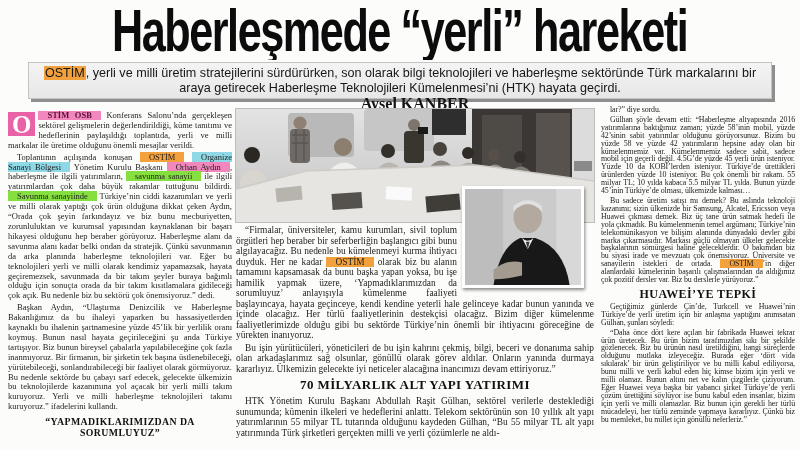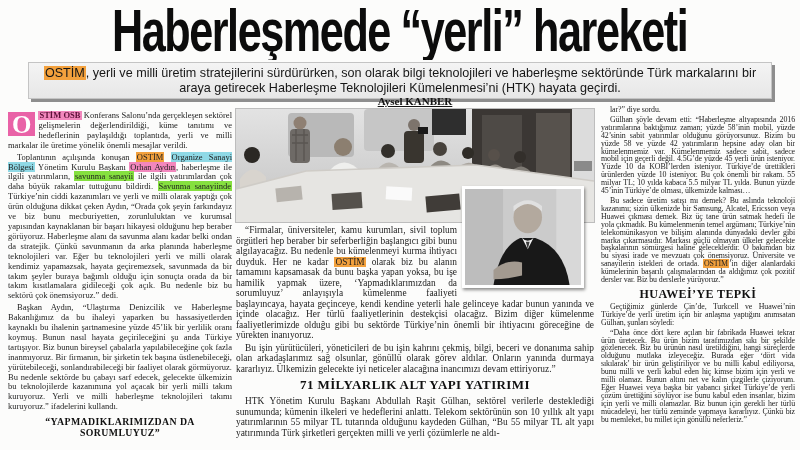--- a/index.html
+++ b/index.html
@@ -19,40 +19,40 @@
   
   .lede{position:absolute;left:28px;top:62px;width:744px;height:37px;
     background:linear-gradient(#f4f4f4,#e7e7e7);
     border:1px solid #c4c4c4;box-shadow:3px 3px 0 #8e8e8e;
     display:flex;flex-direction:column;justify-content:center;align-items:center;
     font-family:"Liberation Sans",sans-serif;font-size:12.6px;line-height:15px;
     color:#161616;text-align:center;padding:0 8px;}
   .lede .hl{padding:0 1px;}
   
   .byline{position:absolute;left:236px;top:95px;width:358px;text-align:center;
-    font-size:11px;font-weight:bold;text-decoration:underline;color:#151515;}
+    font-size:16px;font-weight:bold;text-decoration:underline;color:#151515;}
   
   .main-photo{position:absolute;left:236px;top:109px;width:358px;height:113px;
     background:#cfcfcf;outline:1px solid #bdbdbd;}
   .inset-photo{position:absolute;left:462px;top:186px;width:122px;height:102px;
     background:#c5c5c5;border:3px solid #fff;box-shadow:1px 2px 3px rgba(0,0,0,.45);}
   .main-photo svg,.inset-photo svg{display:block;width:100%;height:100%;}
   
   .col{position:absolute;text-align:justify;overflow:hidden;}
   .col p{text-indent:9px;margin-bottom:2px;}
   .col-left{left:8px;top:111px;width:224px;height:338px;font-size:8.5px;line-height:9.9px;}
   .col-right{left:601px;top:106px;width:194px;height:343px;font-size:7.9px;line-height:7.9px;letter-spacing:-.1px;}
   .col-center{left:236px;top:225px;width:358px;height:224px;font-size:9.4px;line-height:10.5px;}
   .col-center .spacer{float:right;width:130px;height:66px;margin:0 0 2px 7px;}
   .col h3{font-size:9.8px;line-height:11px;text-align:center;font-weight:bold;
     margin:4px 0 3px;letter-spacing:.4px;color:#111;}
   .col-center h3{font-size:13px;line-height:14px;margin:4px 0;}
   .col-right h3{font-size:12px;margin:5px 0 3px;}
   
-  .hl{padding:0 1px;}
+  .hl{padding:0 9px;}
   .hl-orange{background:var(--hl-orange);}
   .hl-cyan{background:var(--hl-cyan);}
   .hl-green{background:var(--hl-green);}
   .hl-pink{background:var(--hl-pink);}
   .hl-pinkdark{background:var(--hl-pink);color:var(--dropcap-ink);font-weight:bold;}
   .dropcap{float:left;font-size:25px;line-height:21px;font-weight:bold;
     background:var(--hl-pinkdark);color:#fff;padding:2px 4px 1px;margin:1px 3px 0 0;
     font-family:"Liberation Serif",serif;}
 </style>
 </head>
@@ -128,30 +128,30 @@
     <ellipse cx="66" cy="30" rx="15" ry="17" fill="#b3a99e"></ellipse>
     <path d="M51 24 Q66 8 81 24 L81 18 Q66 6 51 18 Z" fill="#e0e0e0"></path>
     <path d="M30 102 Q36 62 58 52 L74 52 Q104 62 110 102 Z" fill="#181818"></path>
     <path d="M60 52 L66 64 L72 52 Q66 58 60 52 Z" fill="#f2f2f2"></path>
     <path d="M64 56 L66 64 L68 56 Z" fill="#3a3a3a"></path>
     <path d="M30 86 Q44 74 60 78 L60 92 Q42 96 30 96 Z" fill="#a39a90"></path>
   </svg>
 </div>
 
 <div class="col col-left" id="col-left">
-    <p style="text-indent: 0px;"><span class="dropcap">O</span><span class="hl hl-pinkdark">STİM OSB</span><span> Konferans Salonu’nda gerçekleşen sektörel gelişmelerin değerlendirildiği, küme tanıtımı ve hedeflerinin paylaşıldığı toplantıda, yerli ve milli markalar ile üretime yönelik önemli mesajlar verildi.</span></p>
+    <p style="text-indent: 0px;"><span class="dropcap">O</span><span class="hl hl-pinkdark">STİM OSB</span><span> Konferans Salonu’nda gerçekleşen sektörel gelişmelerin değerlendirildiği, küme tanıtımı ve hedeflerinin paylaşıldığı toplantıda, yerli ve milli markalar ile üretime olduğunu önemli mesajlar verildi.</span></p>
     <p><span>Toplantının açılışında konuşan </span><span class="hl hl-orange">OSTİM</span><span> </span><span class="hl hl-cyan">Organize Sanayi Bölgesi</span><span> Yönetim Kurulu Başkanı </span><span class="hl hl-pink">Orhan Aydın</span><span>, haberleşme ile ilgili yatırımların, </span><span class="hl hl-green">savunma sanayii</span><span> ile ilgili yatırımlardan çok daha büyük rakamlar tuttuğunu bildirdi. </span><span class="hl hl-green">Savunma sanayiinde</span><span> Türkiye’nin ciddi kazanımları ve yerli ve milli olarak yaptığı çok ürün olduğuna dikkat çeken Aydın, “Orada çok şeyin farkındayız ve biz bunu mecburiyetten, zorunluluktan ve kurumsal yapısından kaynaklanan bir başarı hikayesi olduğunu hep beraber görüyoruz. Haberleşme alanı da savunma alanı kadar belki ondan da stratejik. Çünkü savunmanın da arka planında haberleşme teknolojileri var. Eğer bu teknolojileri yerli ve milli olarak kendimiz yapamazsak, hayata geçiremezsek, savunmada da bir takım şeyler buraya bağımlı olduğu için sonuçta orada da bir takım kısıtlamalara gidileceği çok açık. Bu nedenle biz bu sektörü çok önemsiyoruz.” dedi.</span></p>
     <p><span>Başkan Aydın, “Ulaştırma Denizcilik ve Haberleşme Bakanlığımız da bu ihaleyi yaparken bu hassasiyetlerden kaynaklı bu ihalenin şartnamesine yüzde 45’lik bir yerlilik oranı koymuş. Bunun nasıl hayata geçirileceğini şu anda Türkiye tartışıyor. Biz bunun bireysel çabalarla yapılabileceğine çok fazla inanmıyoruz. Bir firmanın, bir şirketin tek başına üstlenebileceği, yürütebileceği, sonlandırabileceği bir faaliyet olarak görmüyoruz. Bu nedenle sektörde bu çabayı sarf edecek, gelecekte ülkemizin bu teknolojilerde kazanımına yol açacak bir yerli milli takım kuruyoruz. Yerli ve milli haberleşme teknolojileri takımı kuruyoruz.” ifadelerini kullandı.</span></p>
     <h3>“YAPMADIKLARIMIZDAN DA SORUMLUYUZ”</h3>
   </div>
 <div class="col col-center" id="col-center">
     <span class="spacer"></span>
     <p><span>“Firmalar, üniversiteler, kamu kurumları, sivil toplum örgütleri hep beraber bir seferberliğin başlangıcı gibi bunu algılayacağız. Bu nedenle bu kümelenmeyi kurma ihtiyacı duyduk. Her ne kadar </span><span class="hl hl-orange">OSTİM</span><span> olarak biz bu alanın tamamını kapsamasak da bunu başka yapan yoksa, bu işe hamilik yapmak üzere, ‘Yapmadıklarımızdan da sorumluyuz’ anlayışıyla kümelenme faaliyeti başlayıncaya, hayata geçinceye, kendi kendine yeterli hale gelinceye kadar bunun yanında ve içinde olacağız. Her türlü faaliyetlerinin destekçisi olacağız. Bizim diğer kümelenme faaliyetlerimizde olduğu gibi bu sektörde Türkiye’nin önemli bir ihtiyacını göreceğine de yürekten inanıyoruz.</span></p>
     <p><span>Bu işin yürütücüleri, yöneticileri de bu işin kahrını çekmiş, bilgi, beceri ve donanıma sahip olan arkadaşlarımız sağ olsunlar, gönüllü olarak görev aldılar. Onların yanında durmaya kararlıyız. Ülkemizin gelecekte iyi neticeler alacağına inancımızı devam ettiriyoruz.”</span></p>
-    <h3>71 MİLYARLIK ALT YAPI YATIRIMI</h3>
+    <h3>70 MİLYARLIK ALT YAPI YATIRIMI</h3>
     <p><span>HTK Yönetim Kurulu Başkanı Abdullah Raşit Gülhan, sektörel verilerle desteklediği sunumunda; kümenin ilkeleri ve hedeflerini anlattı. Telekom sektörünün son 10 yıllık alt yapı yatırımlarının 55 milyar TL tutarında olduğunu kaydeden Gülhan, “Bu 55 milyar TL alt yapı yatırımında Türk şirketleri gerçekten milli ve yerli çözümlerle ne aldı-</span></p>
   </div>
 <div class="col col-right" id="col-right">
     <p><span>lar?” diye sordu.</span></p>
     <p><span>Gülhan şöyle devam etti: “Haberleşme altyapısında 2016 yatırımlarına baktığımız zaman; yüzde 58’inin mobil, yüzde 42’sinin sabit yatırımlar olduğunu görüyorsunuz. Bizim bu yüzde 58 ve yüzde 42 yatırımların hepsine aday olan bir kümelenmemiz var. Kümelenmemiz sadece sabit, sadece mobil için geçerli değil. 4.5G’de yüzde 45 yerli ürün isteniyor. Yüzde 10 da KOBİ’lerden isteniyor. Türkiye’de ürettikleri ürünlerden yüzde 10 isteniyor. Bu çok önemli bir rakam. 55 milyar TL; 10 yılda kabaca 5.5 milyar TL yılda. Bunun yüzde 45’inin Türkiye’de olması, ülkemizde kalması…</span></p>
     <p><span>Bu sadece üretim satışı mı demek? Bu aslında teknoloji kazanımı; sizin ülkenizde bir Samsung, Alcatel, Ericsson veya Huawei çıkması demek. Biz üç tane ürün satmak hedefi ile yola çıkmadık. Bu kümelenmenin temel argümanı; Türkiye’nin telekomünikasyon ve bilişim alanında dünyadaki devler gibi marka çıkarmasıdır. Markası güçlü olmayan ülkeler gelecekte başkalarının sömürgesi haline geleceklerdir. O bakımdan biz bu siyasi irade ve mevzuatı çok önemsiyoruz. Üniversite ve sanayilerin istekleri de ortada. </span><span class="hl hl-orange">OSTİM</span><span>’in diğer alanlardaki kümelerinin başarılı çalışmalarından da aldığımız çok pozitif dersler var. Biz bu derslerle yürüyoruz.”</span></p>
     <h3>HUAWEİ’YE TEPKİ</h3>
     <p><span>Geçtiğimiz günlerde Çin’de, Turkcell ve Huawei’nin Türkiye’de yerli üretim için bir anlaşma yaptığını anımsatan Gülhan, şunları söyledi:</span></p>
     <p><span>“Daha önce dört kere açılan bir fabrikada Huawei tekrar ürün üretecek. Bu ürün bizim tarafımızdan sıkı bir şekilde gözlenecek. Biz bu ürünün nasıl üretildiğini, hangi süreçlerde olduğunu mutlaka izleyeceğiz. Burada eğer ‘dört vida sıkılarak’ bir ürün geliştiriliyor ve bu milli kabul ediliyorsa, bunu milli ve yerli kabul eden hiç kimse bizim için yerli ve milli olamaz. Bunun altını net ve kalın çizgilerle çiziyorum. Eğer Huawei veya başka bir yabancı şirket Türkiye’de yerli çözüm ürettiğini söylüyor ise bunu kabul eden insanlar, bizim için yerli ve milli olamazlar. Biz bunun için gerekli her türlü mücadeleyi, her türlü zeminde yapmaya kararlıyız. Çünkü biz bu memleket, bu millet için gönüllü neferleriz.”</span></p>
   </div>

